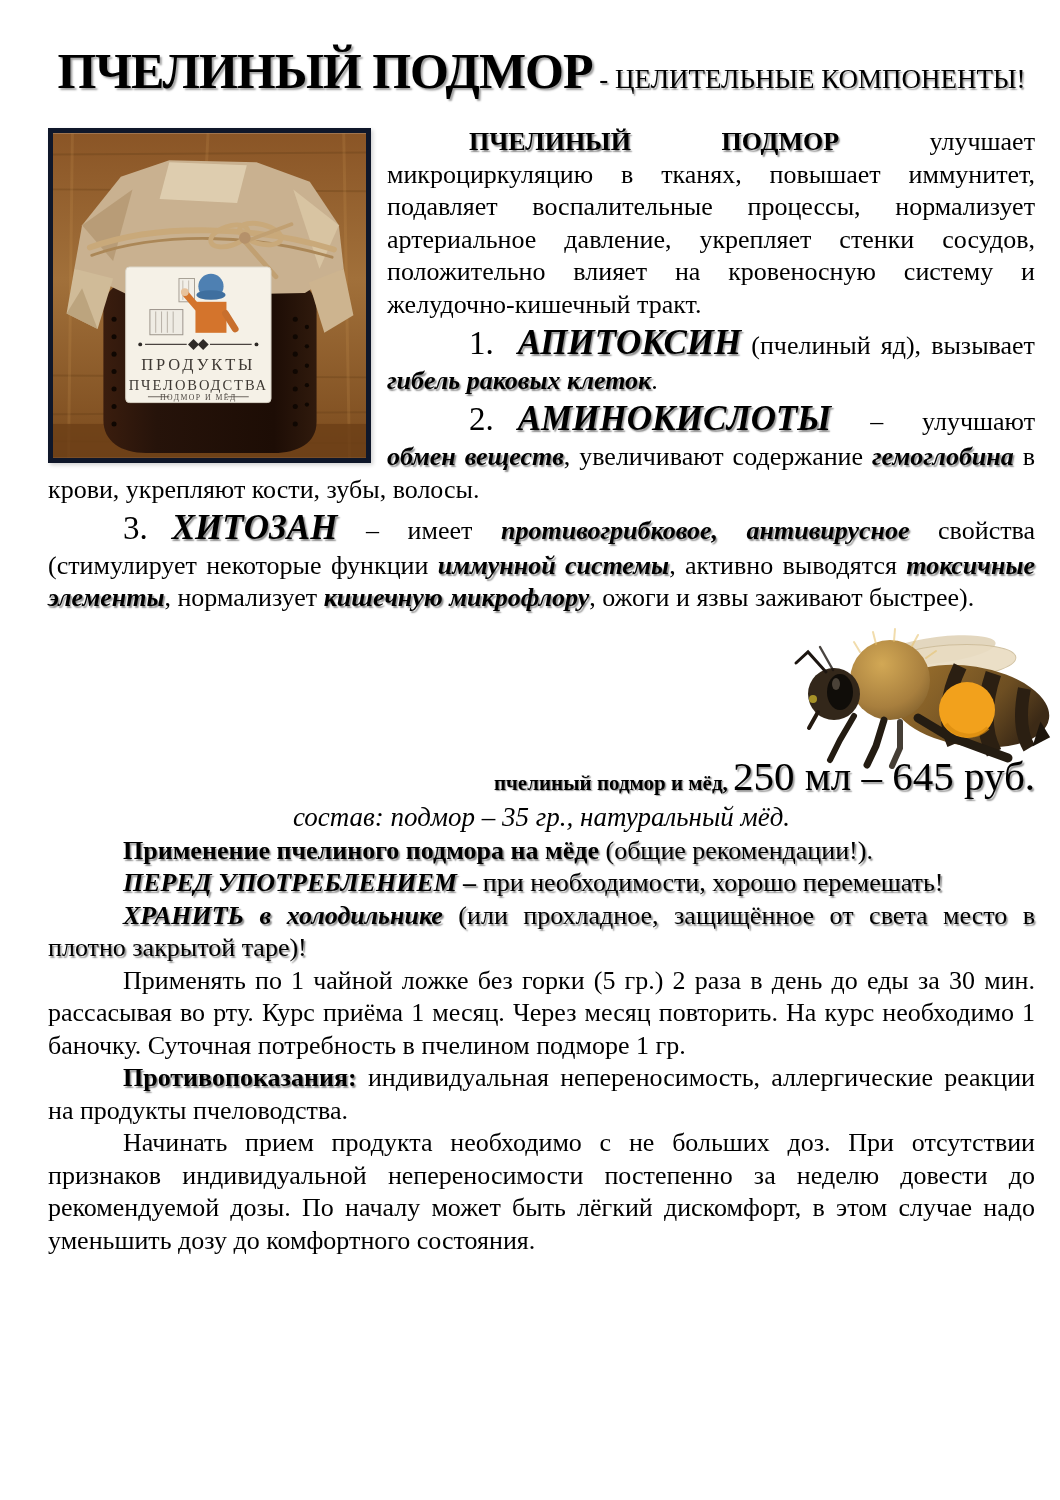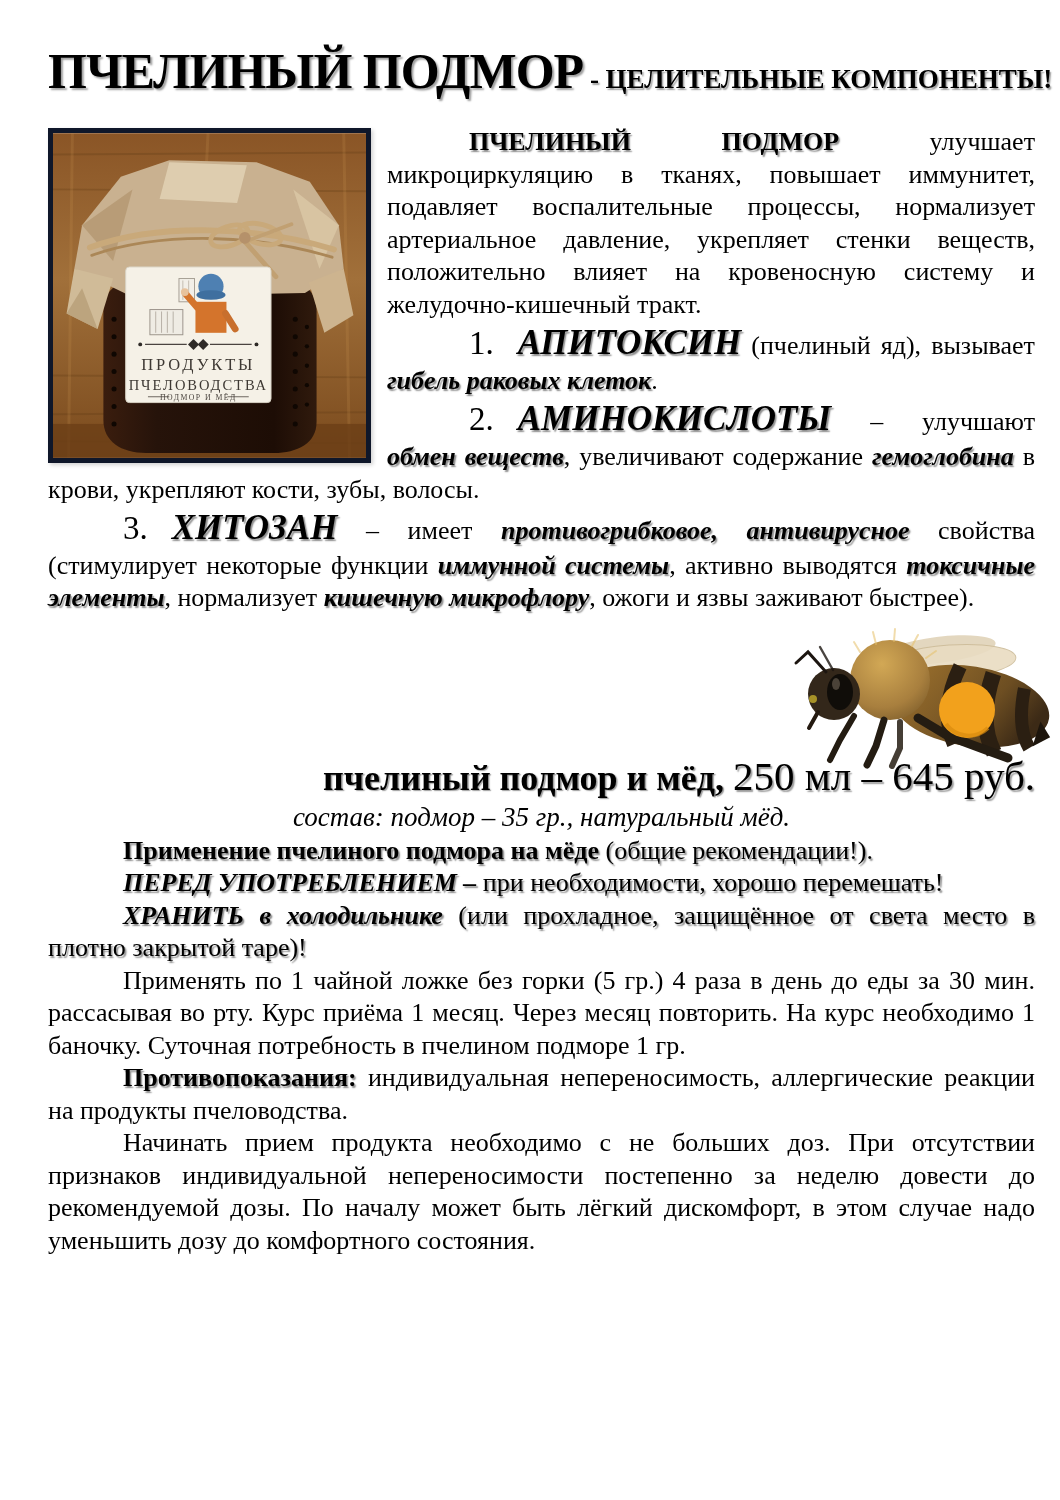--- a/index.html
+++ b/index.html
@@ -14,21 +14,21 @@
     padding: 42px 25px 0 48px;
     overflow: hidden;
   }
   
   .doc-title { text-align: center; margin: 0 0 26px 0; white-space: nowrap; }
   .t-main {
     font-size: 50px; font-weight: bold; letter-spacing: -1px;
     text-shadow: 2px 2px 2px rgba(0,0,0,0.38);
   }
   .t-sub {
-    font-size: 27px; font-weight: bold;
+    font-size: 27px; font-weight: normal;
     text-shadow: 1.5px 1.5px 1.5px rgba(0,0,0,0.38);
   }
   
   .para {
     margin: 0; text-align: justify;
     font-size: 26px; line-height: 1.25;
     hyphens: auto;
   }
   .indent82 { text-indent: 82px; }
   .indent75 { text-indent: 75px; }
@@ -46,21 +46,21 @@
     box-shadow: 2px 2px 4px rgba(0,0,0,0.18);
   }
   .jar-photo svg { display:block; width:100%; height:100%; }
   .bee-photo {
     position: absolute; left: 788px; top: 618px;
     width: 272px; height: 152px;
   }
   .bee-photo svg { display:block; width:100%; height:100%; }
   
   .price { margin: 140px 0 0 0; text-align: right; line-height: 1.05; white-space: nowrap; }
-  .price-product { font-weight: bold; font-size: 36px;
+  .price-product { font-weight: bold; font-size: 21px;
                    text-shadow: 1.4px 1.4px 1.2px rgba(0,0,0,0.4); }
   .price-value   { font-weight: normal; font-size: 41px;
                    text-shadow: 1.8px 1.8px 1.5px rgba(0,0,0,0.4); }
   .composition { margin: 4px 0 2px 0; text-align: center;
                  font-style: italic; font-size: 27px; line-height: 1.15; }
 </style>
 </head>
 <body>
 
 <div class="page">
@@ -174,39 +174,39 @@
           </g>
           <text x="150" y="244" text-anchor="middle" font-size="17" letter-spacing="3" fill="#3d3833" font-family="Liberation Serif, serif">ПРОДУКТЫ</text>
           <text x="150" y="265" text-anchor="middle" font-size="15" letter-spacing="2" fill="#3d3833" font-family="Liberation Serif, serif">ПЧЕЛОВОДСТВА</text>
           <line x1="98" y1="272" x2="120" y2="272" stroke="#6a645c" stroke-width="1"></line>
           <line x1="180" y1="272" x2="202" y2="272" stroke="#6a645c" stroke-width="1"></line>
           <text x="150" y="275.5" text-anchor="middle" font-size="8" letter-spacing="1.5" fill="#4a443e" font-family="Liberation Serif, serif">ПОДМОР И МЁД</text>
         </g>
       </svg>
     </div>
 
-    <p class="para indent82"><span class="b sh">ПЧЕЛИНЫЙ ПОДМОР</span><span> улучшает микроциркуляцию в тканях, повышает иммунитет, подавляет воспалительные процессы, нормализует артериальное давление, укрепляет стенки веществ, положительно влияет на кровеносную систему и желудочно-кишечный тракт.</span></p>
+    <p class="para indent82"><span class="b sh">ПЧЕЛИНЫЙ ПОДМОР</span><span> улучшает микроциркуляцию в тканях, повышает иммунитет, подавляет воспалительные процессы, нормализует артериальное давление, укрепляет стенки сосудов, положительно влияет на кровеносную систему и желудочно-кишечный тракт.</span></p>
 
     <p class="para indent82"><span class="num">1.</span><span class="term">АПИТОКСИН</span><span> (пчелиный яд), вызывает </span><span class="bi sh">гибель раковых клеток</span><span>.</span></p>
 
     <p class="para indent82"><span class="num">2.</span><span class="term">АМИНОКИСЛОТЫ</span><span> – улучшают </span><span class="bi sh">обмен веществ</span><span>, увеличивают содержание </span><span class="bi sh">гемоглобина</span><span> в крови, укрепляют кости, зубы, волосы.</span></p>
 
     <p class="para indent75"><span class="num">3.</span><span class="term">ХИТОЗАН</span><span> – имеет </span><span class="bi sh">противогрибковое, антивирусное</span><span> свойства (стимулирует некоторые функции </span><span class="bi sh">иммунной системы</span><span>, активно выводятся </span><span class="bi sh">токсичные элементы</span><span>, нормализует </span><span class="bi sh">кишечную микрофлору</span><span>, ожоги и язвы заживают быстрее).</span></p>
 
 
     <p class="price"><span class="price-product">пчелиный подмор и мёд, </span><span class="price-value">250 мл – 645 руб.</span></p>
     <p class="composition">состав: подмор – 35 гр., натуральный мёд.</p>
 
     <p class="para indent75"><span class="b sh">Применение пчелиного подмора на мёде</span><span class="sh"> (общие рекомендации!).</span></p>
 
     <p class="para indent75"><span class="bi sh">ПЕРЕД УПОТРЕБЛЕНИЕМ –</span><span class="sh"> при необходимости, хорошо перемешать!</span></p>
 
     <p class="para indent75"><span class="bi sh">ХРАНИТЬ в холодильнике</span><span class="sh"> (или прохладное, защищённое от света место в плотно закрытой таре)!</span></p>
 
-    <p class="para indent75">Применять по 1 чайной ложке без горки (5 гр.) 4 раза в день до еды за 30 мин. рассасывая во рту. Курс приёма 1 месяц. Через месяц повторить. На курс необходимо 1 баночку. Суточная потребность в пчелином подморе 1 гр.</p>
+    <p class="para indent75">Применять по 1 чайной ложке без горки (5 гр.) 2 раза в день до еды за 30 мин. рассасывая во рту. Курс приёма 1 месяц. Через месяц повторить. На курс необходимо 1 баночку. Суточная потребность в пчелином подморе 1 гр.</p>
 
     <p class="para indent75"><span class="b sh">Противопоказания:</span><span> индивидуальная непереносимость, аллергические реакции на продукты пчеловодства.</span></p>
 
     <p class="para indent75">Начинать прием продукта необходимо с не больших доз. При отсутствии признаков индивидуальной непереносимости постепенно за неделю довести до рекомендуемой дозы. По началу может быть лёгкий дискомфорт, в этом случае надо уменьшить дозу до комфортного состояния.</p>
 
   </div>
 
   <div class="bee-photo">
     <svg viewBox="0 0 272 152" xmlns="http://www.w3.org/2000/svg">
       <defs>

